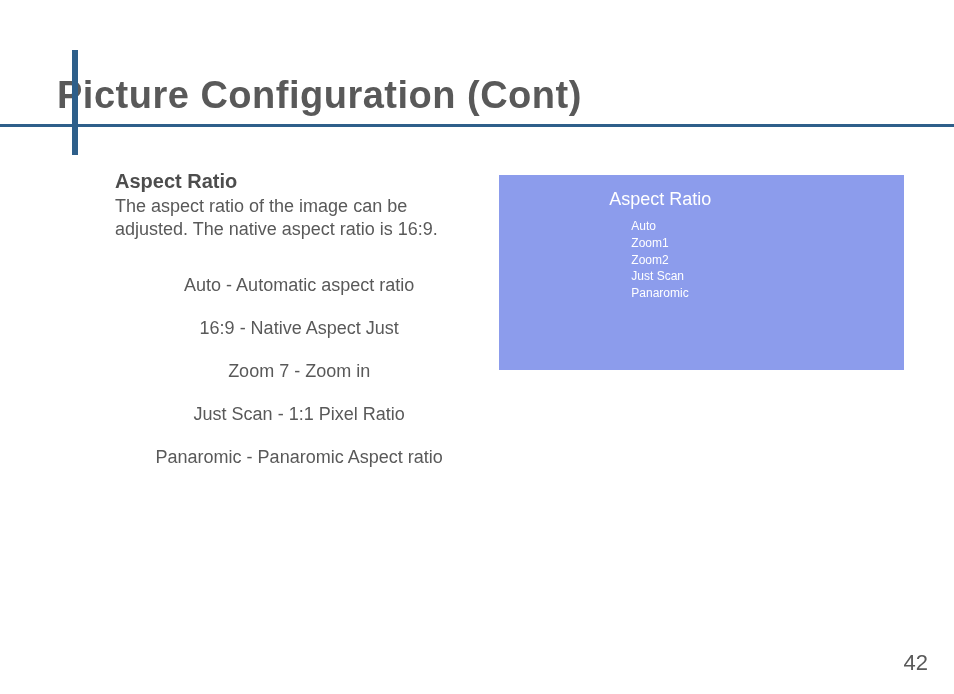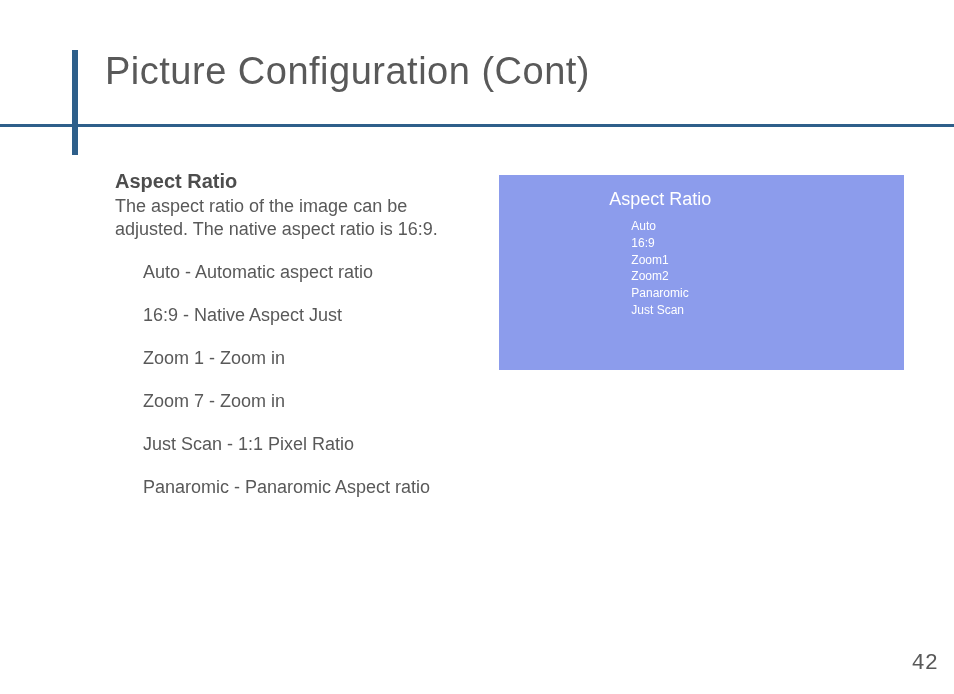--- a/index.html
+++ b/index.html
@@ -22,25 +22,26 @@
     .vertical-bar {
       position: absolute;
       left: 72px;
       top: 50px;
       width: 6px;
       height: 105px;
       background: #2e5f8a;
     }
     .page-title {
       font-size: 38px;
-      font-weight: normal;
+      font-weight: bold;
       color: #595959;
-      padding-left: 105px;
+      padding-left: 57px;
       letter-spacing: 0.5px;
       font-family: "Century Gothic", "Arial Rounded MT Bold", Arial, sans-serif;
+      margin-top: 24px;
     }
     .horizontal-rule {
       position: absolute;
       left: 0;
       top: 124px;
       width: 954px;
       height: 3px;
       background: #2e5f8a;
     }
     .content-area {
@@ -58,29 +59,30 @@
     .section-heading {
       font-size: 20px;
       font-weight: bold;
       color: #4d4d4d;
       margin-bottom: 2px;
     }
     .section-desc {
       font-size: 18px;
       line-height: 1.28;
       color: #595959;
-      margin-bottom: 21px;
+      margin-bottom: 34px;
     }
     .options-list {
       padding-left: 28px;
     }
     .option-item {
       font-size: 18px;
       color: #595959;
       margin-bottom: 22px;
+      text-align: center;
     }
     .menu-panel {
       width: 415px;
       height: 195px;
       background: #8c9cec;
       padding: 14px 22px;
       color: #ffffff;
       margin-top: 5px;
     }
     .menu-title {
@@ -94,55 +96,52 @@
       padding-left: 110px;
     }
     .menu-option {
       font-size: 12px;
       color: #ffffff;
       line-height: 1.4;
     }
     .page-number {
       position: absolute;
       bottom: 18px;
-      right: 16px;
+      right: 26px;
       font-size: 22px;
       color: #595959;
-      font-family: Liberation Mono, monospace;
     }
   </style>
 </head>
 <body>
 
 <div class="title-area">
   <div class="vertical-bar"></div>
   <h1 class="page-title">Picture Configuration (Cont)</h1>
   <div class="horizontal-rule"></div>
 </div>
 
 <div class="content-area">
   <div class="text-col">
     <div class="section-heading">Aspect Ratio</div>
     <div class="section-desc">The aspect ratio of the image can be adjusted.  The native aspect ratio is 16:9.</div>
     <div class="options-list">
       <div class="option-item">Auto - Automatic aspect ratio</div>
       <div class="option-item">16:9 - Native Aspect Just</div>
-      <div class="option-item">Zoom 1 - Zoom in</div>
       <div class="option-item">Zoom 7 - Zoom in</div>
       <div class="option-item">Just Scan - 1:1 Pixel Ratio</div>
       <div class="option-item">Panaromic - Panaromic Aspect ratio</div>
     </div>
   </div>
 
   <div class="menu-panel">
     <div class="menu-title">Aspect Ratio</div>
     <div class="menu-options">
       <div class="menu-option">Auto</div>
-      <div class="menu-option">16:9</div>
       <div class="menu-option">Zoom1</div>
       <div class="menu-option">Zoom2</div>
+      <div class="menu-option">Just Scan</div>
       <div class="menu-option">Panaromic</div>
-      <div class="menu-option">Just Scan</div>
     </div>
   </div>
 </div>
 
 <div class="page-number">42</div>
 
 </body></html>

